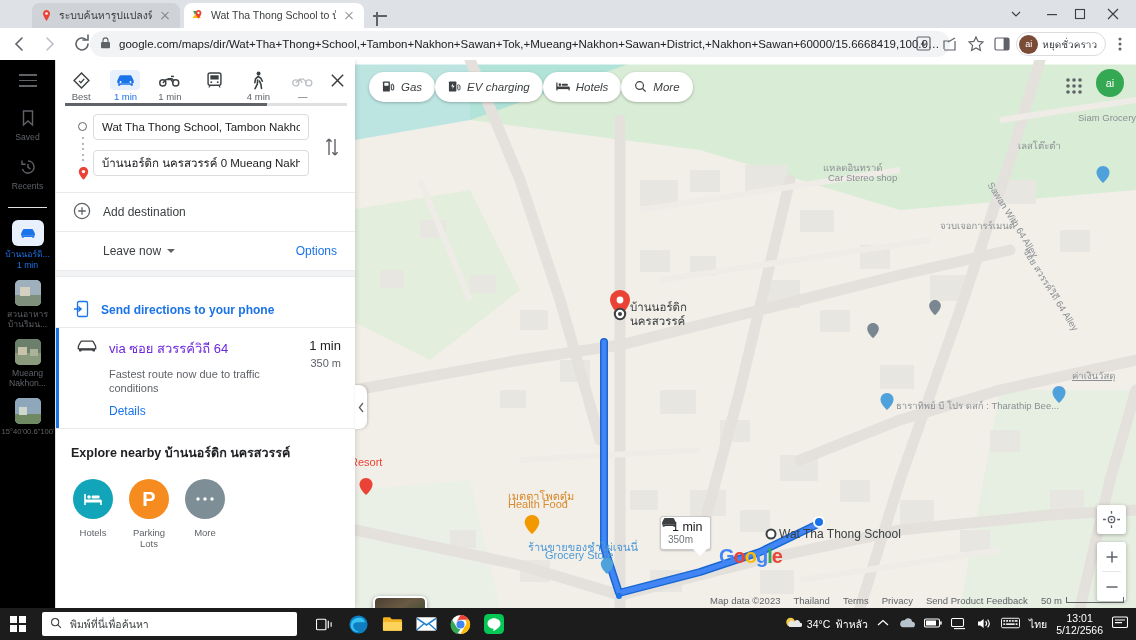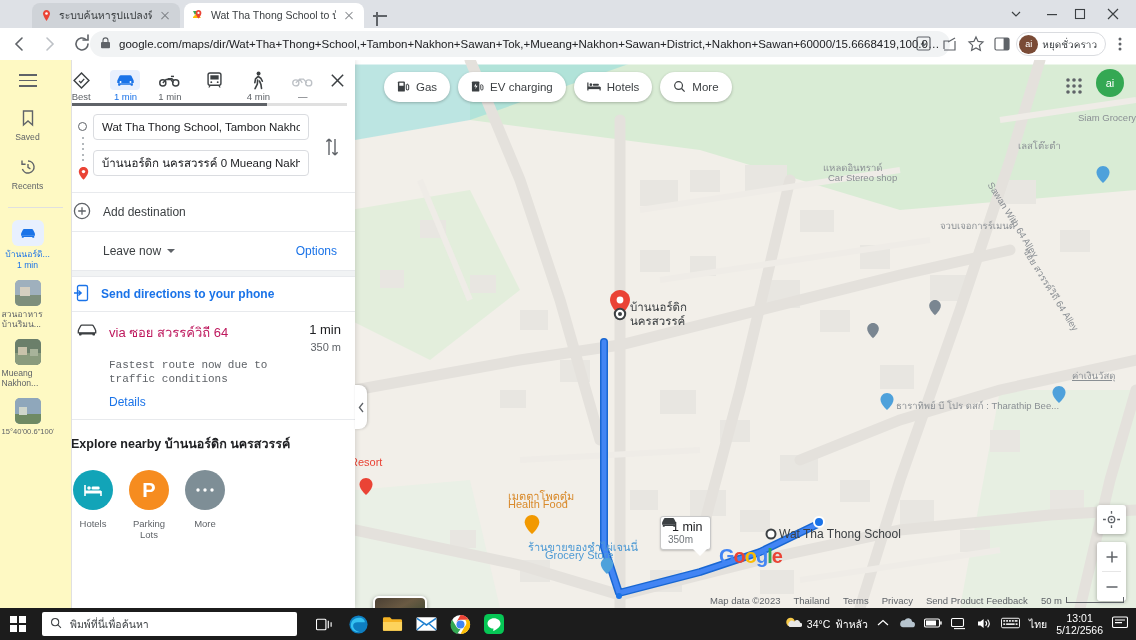--- a/index.html
+++ b/index.html
@@ -61,22 +61,22 @@
 
   
   .page { position:absolute; top:60px; left:0; width:1136px; height:548px; background:#e8eaed; overflow:hidden;}
 
   
   .map { position:absolute; inset:0; background:#f2efe9; overflow:hidden;}
   .map svg { position:absolute; top:0; left:0;}
 
   
   .rail {
-    position:absolute; left:0; top:0; width:72px; height:548px; background:#fef9c3;
-    border-right:1px solid #e0e0e0; z-index:30; font-size:9px; color:#5f6368; 
+    position:absolute; left:0; top:0; width:56px; height:548px; background:#000000;
+    border-right:1px solid #e0e0e0; z-index:30; font-size:9px; color:#5f6368; text-align:center;
   }
   .rail-item { width:55px; padding-top:10px; display:flex; flex-direction:column; align-items:center; gap:3px;}
   .rail-lbl { font-size:8.6px; line-height:10px; color:#5f6368; max-width:52px; overflow:hidden;}
   .rail-thumb { width:26px; height:26px; border-radius:5px; overflow:hidden; position:relative; background:#8fa3b0;}
   .rail-sel {
     width:32px;height:26px;border-radius:6px;background:#e8f0fe;display:flex;align-items:center;justify-content:center;
   }
   .hamburger { width:18px; height:13px; position:relative; }
   .hamburger i { position:absolute; left:0; width:18px; height:1.6px; background:#5f6368; display:block;}
   .hamburger i:nth-child(1){top:0;} .hamburger i:nth-child(2){top:5.5px;} .hamburger i:nth-child(3){top:11px;}
@@ -112,48 +112,48 @@
   .dot-dots i{display:block;width:2px;height:2px;background:#9aa0a6;margin-bottom:3.5px;border-radius:50%;}
   .swap { position:absolute; right:12px; top:28px; width:22px; height:26px;}
 
   .rowline { border-top:1px solid #e8eaed; }
   .add-dest { display:flex; align-items:center; gap:12px; height:38px; padding:0 18px; color:#3c4043; font-size:12px;}
   .leave { display:flex; align-items:center; height:38px; padding:0 18px; font-size:12px; color:#3c4043; gap:6px;}
   .leave .opt { margin-left:auto; color:#1a73e8;}
   .caret-d { width:0;height:0;border-left:4px solid transparent;border-right:4px solid transparent;border-top:4px solid #5f6368;}
   .sep { height:7px; background:#f1f3f4; border-top:1px solid #e8eaed; border-bottom:1px solid #e8eaed;}
 
-  .sendphone { display:flex; align-items:center; gap:12px; height:34px; padding:0 18px; color:#1a73e8; font-size:12px; font-weight:bold;}
+  .sendphone { display:flex; align-items:center; gap:12px; height:34px; padding:0 18px; color:#1a73e8; font-size:12px; font-weight:bold;margin-top:16px;}
 
   .route {
     border-left:4px solid #1a73e8; padding:10px 14px 10px 18px; display:flex; gap:12px; position:relative;
   }
   .route .carico{width:20px;flex:0 0 20px;padding-top:2px;}
   .route .rmain{flex:1;}
-  .route .rtitle{font-size:13px;color:#be185d;}
-  .route .rsub{font-size:11px;color:#5f6368;line-height:14px;margin-top:15px;font-family:Liberation Mono, monospace;}
+  .route .rtitle{font-size:13px;color:#6d28d9;}
+  .route .rsub{font-size:11px;color:#5f6368;line-height:14px;margin-top:8px;}
   .route .rdetails{font-size:12px;color:#1a73e8;margin-top:9px;}
   .route .rright{text-align:right;}
   .route .rtime{font-size:13px;color:#202124;}
   .route .rdist{font-size:11px;color:#5f6368;margin-top:4px;}
 
   .explore { padding:14px 14px 0 16px;}
   .explore h3 { font-size:12.5px; color:#202124; font-weight:bold;}
   .chips { display:flex; gap:12px; margin-top:16px;}
   .chip { width:44px; text-align:center;}
   .chip .circ { width:40px;height:40px;border-radius:50%;margin:0 auto;display:flex;align-items:center;justify-content:center;color:#fff;}
   .chip .lbl { font-size:9.5px;color:#5f6368;margin-top:8px;}
 
   .collapse {
     position:absolute; left:355px; top:325px; width:12px; height:44px; background:#fff; z-index:26;
     border-radius:0 8px 8px 0; box-shadow:1px 0 3px rgba(0,0,0,.2); display:flex;align-items:center;justify-content:center;
   }
 
   
-  .mapchips { position:absolute; left:384px; top:12px; display:flex; gap:8px; z-index:20;}
+  .mapchips { position:absolute; left:369px; top:12px; display:flex; z-index:20;font-style:italic;}
   .mchip {
     height:30px; background:#fff; border-radius:16px; display:flex; align-items:center; gap:6px;
     padding:0 13px; font-size:11.5px; color:#3c4043; box-shadow:0 1px 3px rgba(0,0,0,.25);
   }
   .grid-btn { position:absolute; right:48px; top:12px; width:28px;height:28px;z-index:20;}
   .av-btn{position:absolute;right:12px;top:9px;width:28px;height:28px;border-radius:50%;background:#34a853;color:#fff;
     display:flex;align-items:center;justify-content:center;font-size:11px;z-index:20;}
 
   
   .mlabel { position:absolute; font-size:11px; color:#5f6368; white-space:nowrap; z-index:12;}

